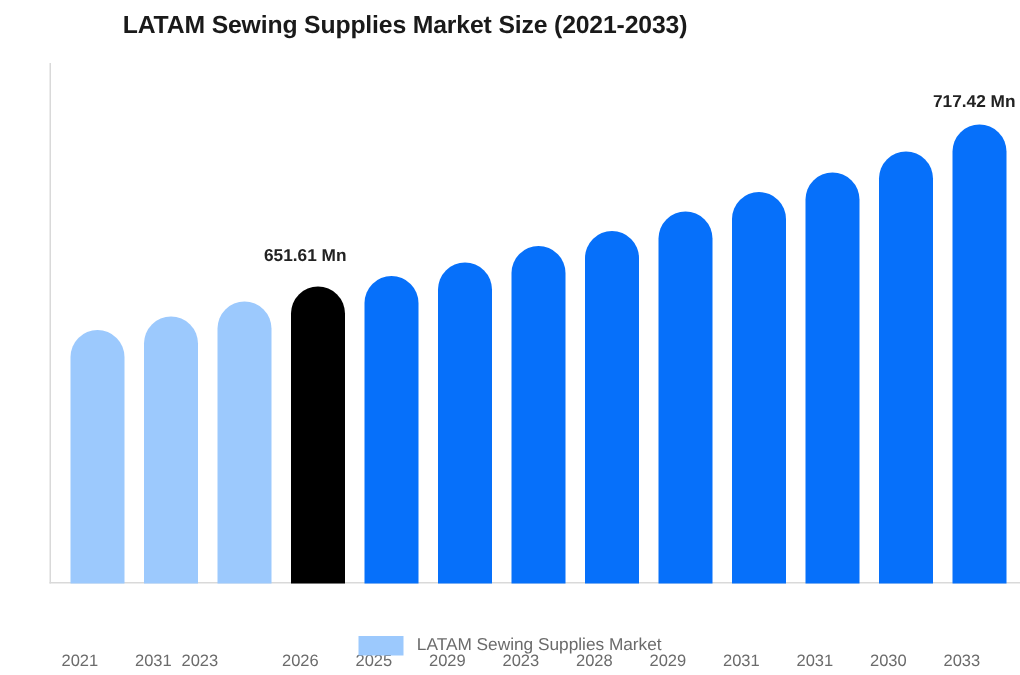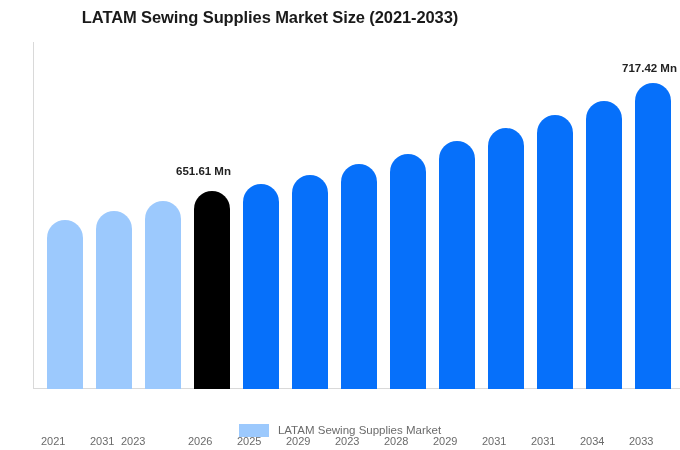--- a/index.html
+++ b/index.html
@@ -121,21 +121,21 @@
     <div class="x-tick-label" style="left:57px">2031</div>
     <div class="x-tick-label" style="left:88px">2023</div>
     <div class="x-tick-label" style="left:155px">2026</div>
     <div class="x-tick-label" style="left:204px">2025</div>
     <div class="x-tick-label" style="left:253px">2029</div>
     <div class="x-tick-label" style="left:302px">2023</div>
     <div class="x-tick-label" style="left:351px">2028</div>
     <div class="x-tick-label" style="left:400px">2029</div>
     <div class="x-tick-label" style="left:449px">2031</div>
     <div class="x-tick-label" style="left:498px">2031</div>
-    <div class="x-tick-label" style="left:547px">2034</div>
+    <div class="x-tick-label" style="left:547px">2030</div>
     <div class="x-tick-label" style="left:596px">2033</div>
   </div>
 
   <div id="legend">
     <span class="legend-swatch"></span>
     <span class="legend-text">LATAM Sewing Supplies Market</span>
   </div>
 
 </div>
 

